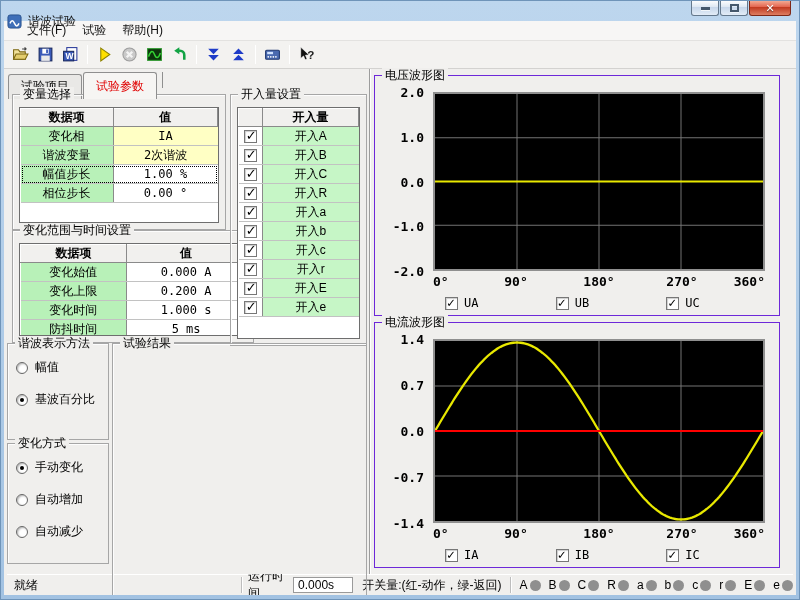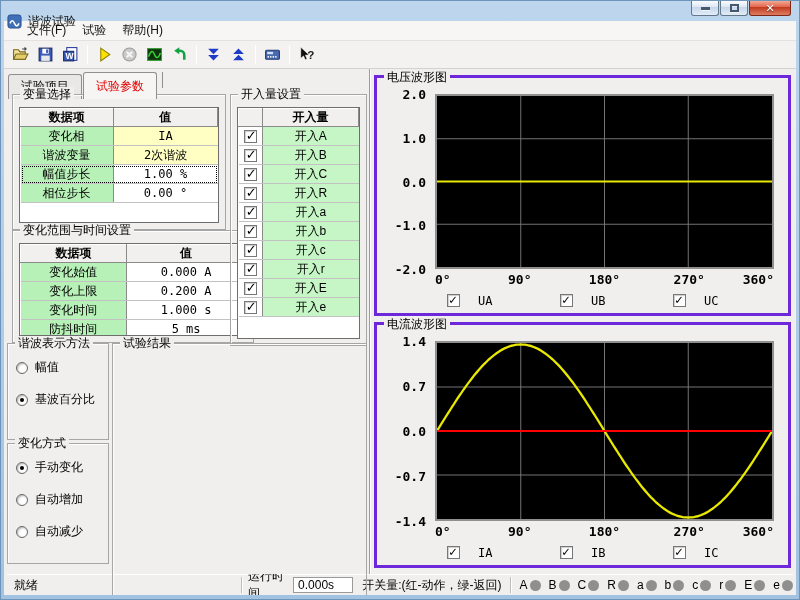--- a/index.html
+++ b/index.html
@@ -78,31 +78,31 @@
   .radio-option{ display:flex; align-items:center; gap:7px; margin:15px 0 0 8px; font-size:12px; }
   .radio{ width:12px; height:12px; border-radius:50%; background:#fff; border:1px solid #666; box-shadow:inset 1px 1px 2px rgba(0,0,0,.3); position:relative; flex:0 0 auto; }
   .radio.selected::after{ content:""; position:absolute; inset:3px; border-radius:50%; background:#000; }
 
   
   .result-body{ position:absolute; left:0; right:0; top:18px; bottom:0;
      background:repeating-linear-gradient(to bottom,#ffffff 0 18px,#e8e8e8 18px 19px); }
   .result-colline{ position:absolute; top:0; bottom:0; width:1px; background:#e0e0e0; }
 
   
-  .chart-group{ position:absolute; left:4px; right:5px; border:3px solid #6d28d9; }
+  .chart-group{ position:absolute; left:4px; right:16px; border:1px solid #6d28d9; }
   #chart-g0{ top:6px;   height:241px; }
   #chart-g1{ top:253px; height:246px; }
   .plot{ position:absolute; left:58px; top:16px; right:14px; bottom:44px; border:2px solid #8f8f8f; background:#000; }
   .plot svg{ position:absolute; inset:0; width:100%; height:100%; display:block; }
   .yticks{ position:absolute; left:0; width:54px; top:16px; bottom:44px; }
   .yticks span{ position:absolute; right:5px; transform:translateY(-50%); font:bold 13px "DejaVu Sans Mono","Liberation Mono",monospace; color:#000; }
   .xticks{ position:absolute; left:58px; right:14px; bottom:25px; height:17px; }
   .xticks span{ position:absolute; top:1px; font:bold 13px "DejaVu Sans Mono","Liberation Mono",monospace; color:#000; }
   .legend{ position:absolute; left:58px; right:14px; bottom:2px; height:20px; display:grid; grid-template-columns:1fr 1fr 1fr; align-items:center; }
-  .legend-item{ display:flex; align-items:flex-start; gap:18px; margin-left:12px; font:12px "DejaVu Sans Mono","Liberation Mono",monospace; }
+  .legend-item{ display:flex; align-items:center; gap:6px; margin-left:12px; font:12px "DejaVu Sans Mono","Liberation Mono",monospace; }
 
   
   .statusbar{ height:21px; background:#f0efed; border-top:1px solid #ffffff; box-shadow:0 -1px 0 #cfcecd; display:flex; align-items:center; font-size:12px; margin:0 3px; }
   .sb-ready{ width:272px; padding-left:7px; }
   .sb-sep{ width:2px; height:16px; border-left:1px solid #bdbdbd; border-right:1px solid #fff; }
   .sb-runtime{ display:flex; align-items:center; gap:5px; padding:0 5px; }
   .sb-runtime-box{ width:70px; height:16px; background:#fff; border:1px solid #9a9a9a; line-height:14px; padding:0 4px; }
   .sb-switch{ padding:0 8px 0 4px; white-space:nowrap; }
   .sb-inds{ display:flex; align-items:center; gap:8px; padding-left:8px; }
   .ind{ display:flex; align-items:center; gap:2px; }

